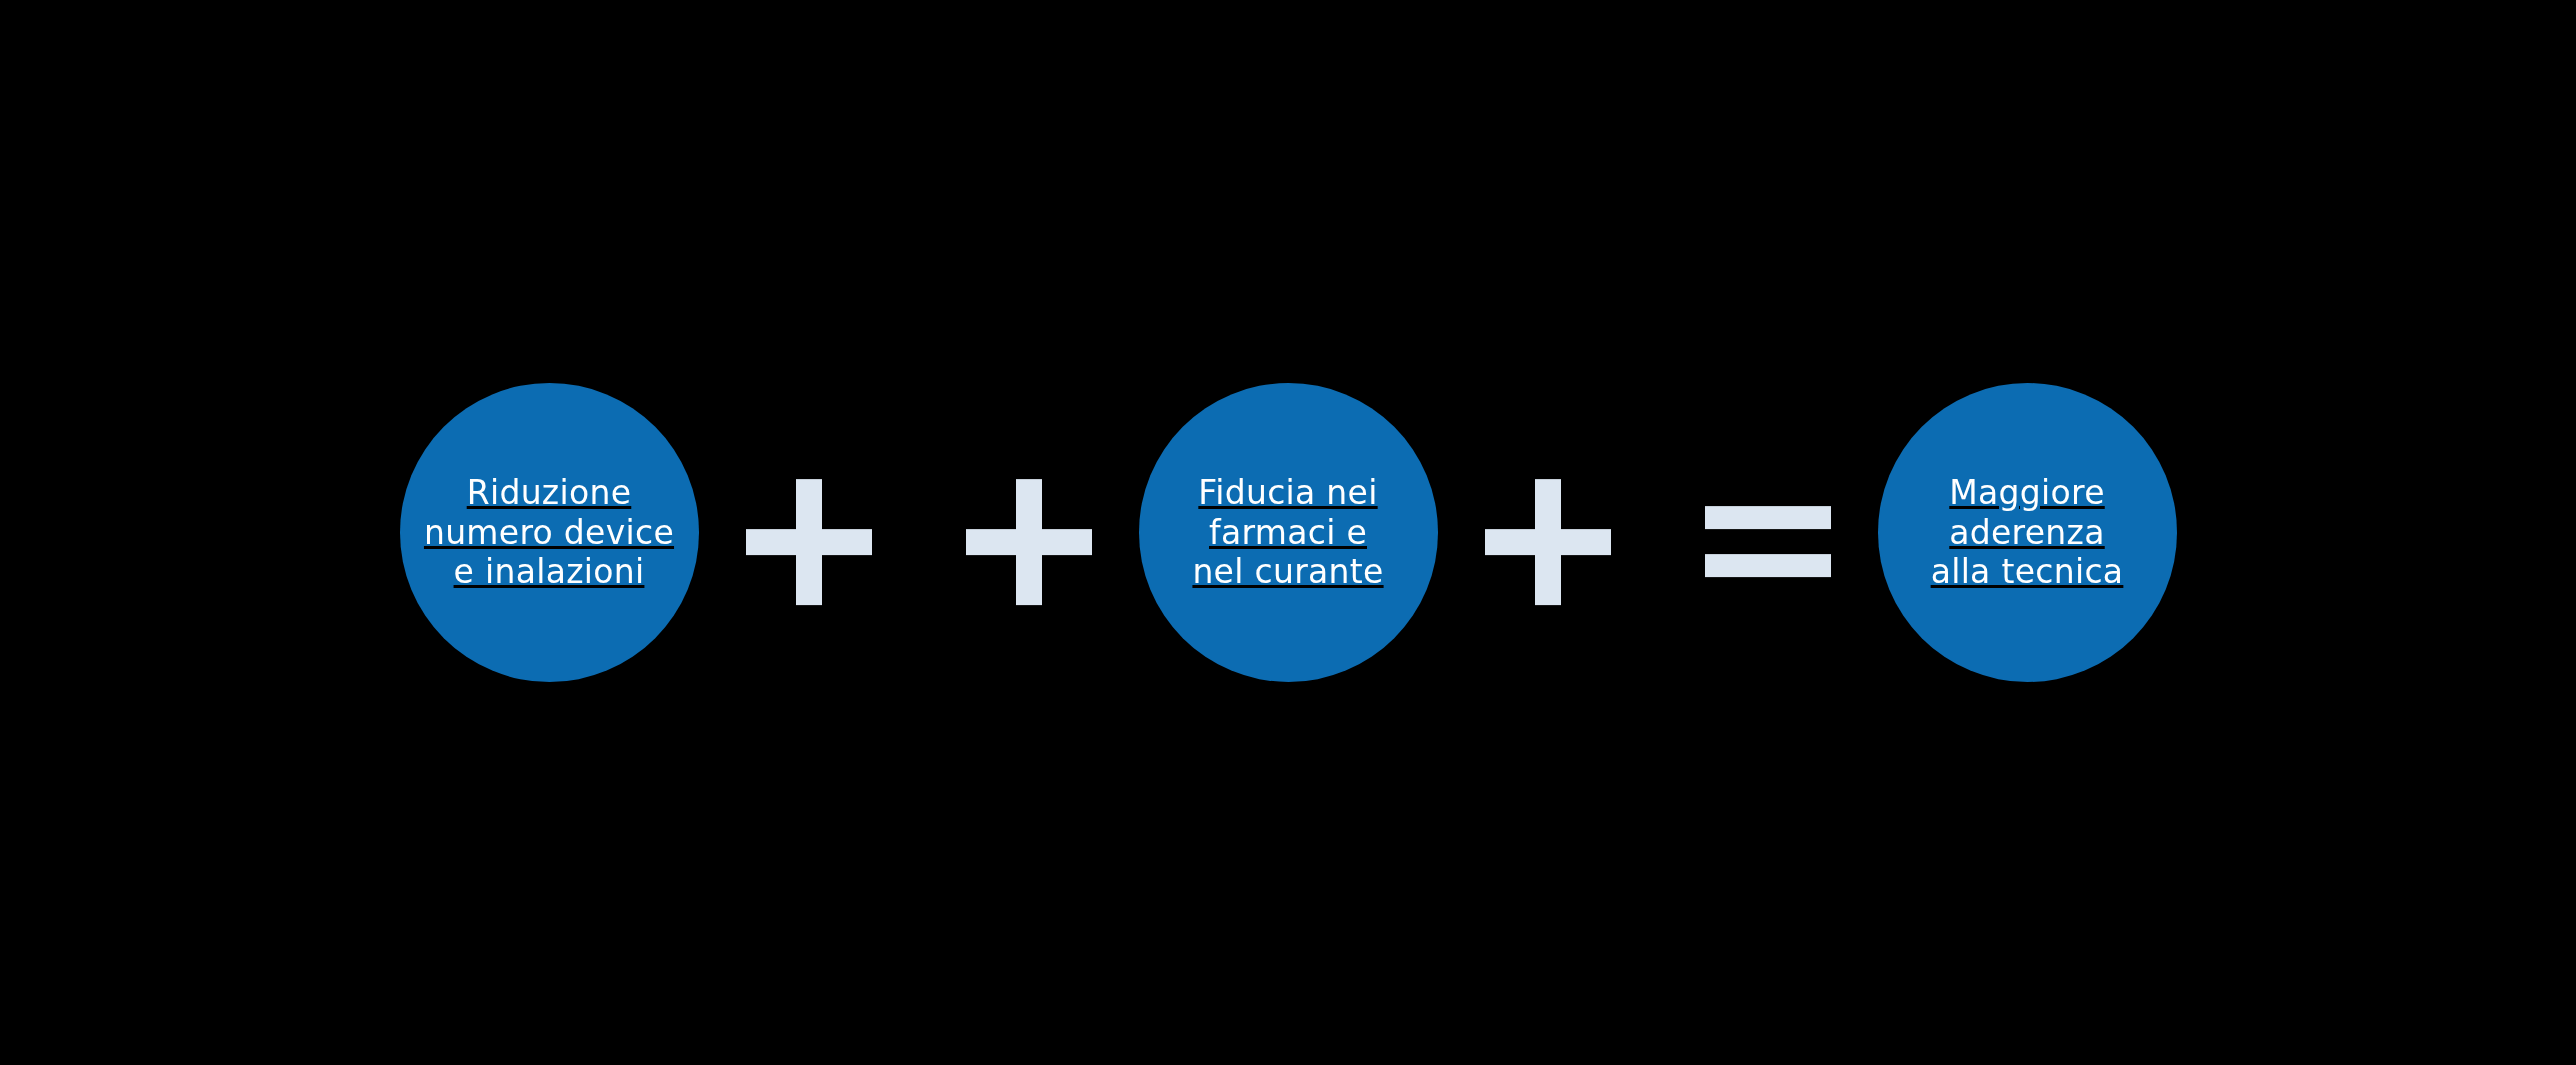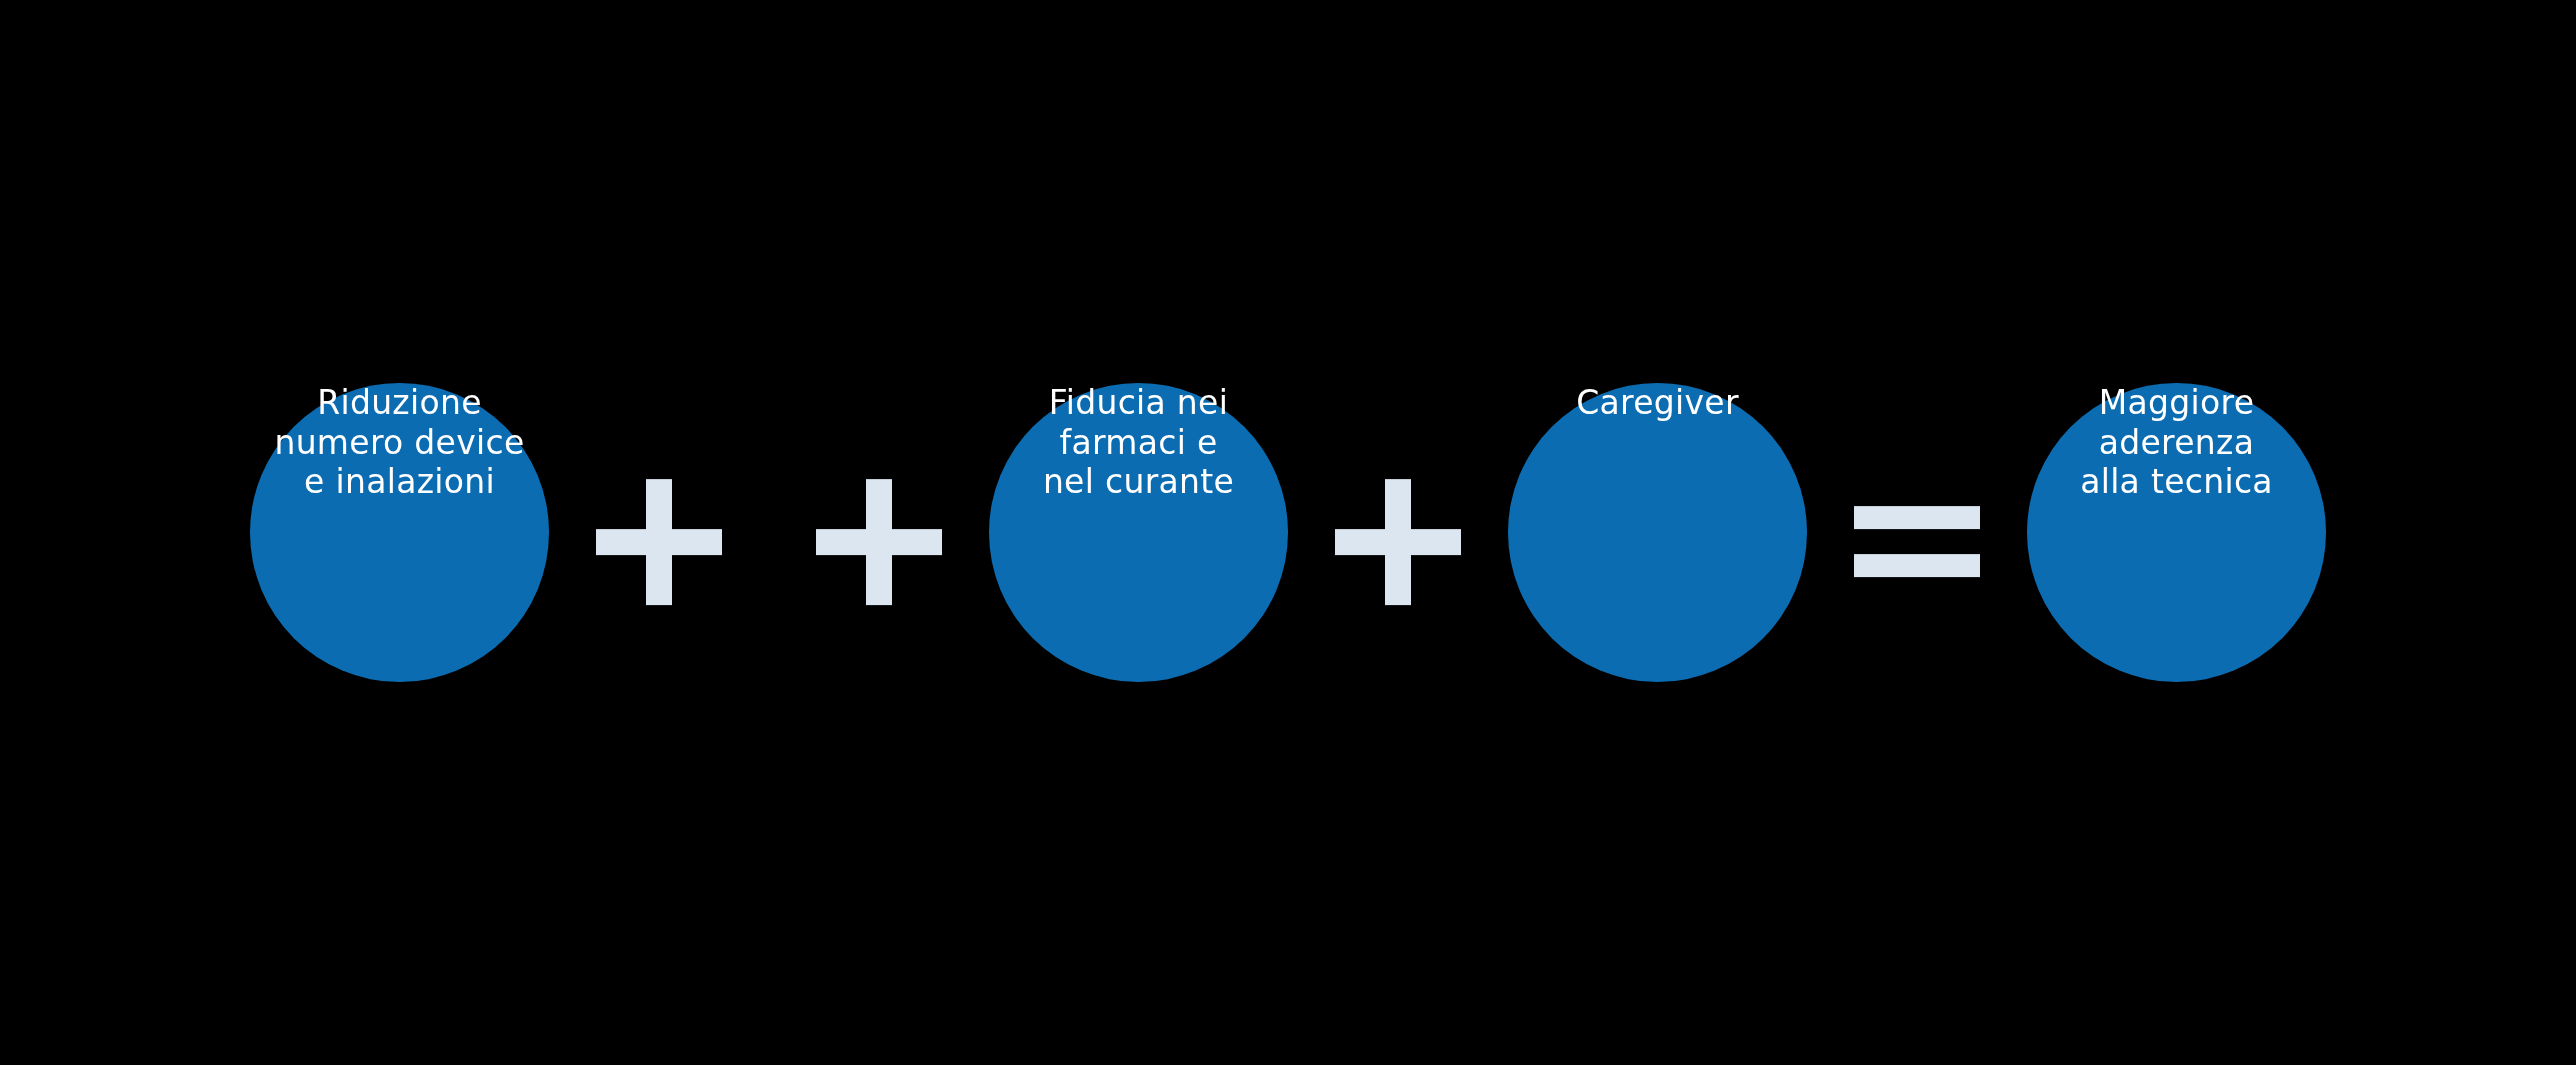--- a/index.html
+++ b/index.html
@@ -25,23 +25,24 @@
     align-items: center;
     justify-content: center;
   }
   .node-circle {
     flex: 0 0 299px;
     width: 299px;
     height: 299px;
     border-radius: 50%;
     background: var(--circle-fill);
     display: flex;
-    align-items: flex-start;
+    align-items: center;
     justify-content: center;
     text-align: center;
+    text-decoration: underline;
   }
   .node-label {
     color: var(--circle-text);
     font-size: 33px;
     line-height: 1.2;
     white-space: pre-line;
     letter-spacing: 0.3px;
   }
   .op {
     margin: 0 47px;
@@ -103,23 +104,20 @@
   <div class="op plus" aria-label="+"></div>
 
   <div class="node-circle">
     <span class="node-label">Fiducia nei
 farmaci e
 nel curante</span>
   </div>
 
   <div class="op plus" aria-label="+"></div>
 
-  <div class="node-circle">
-    <span class="node-label">Caregiver</span>
-  </div>
 
   <div class="op equals" aria-label="=">
     <div class="bar"></div>
     <div class="bar"></div>
   </div>
 
   <div class="node-circle">
     <span class="node-label">Maggiore
 aderenza
 alla tecnica</span>

